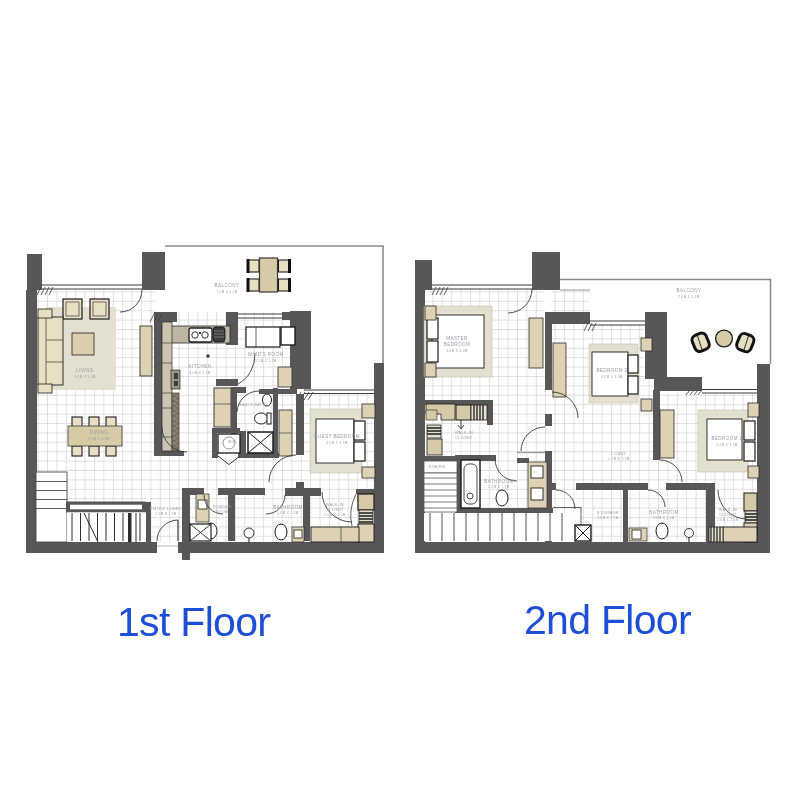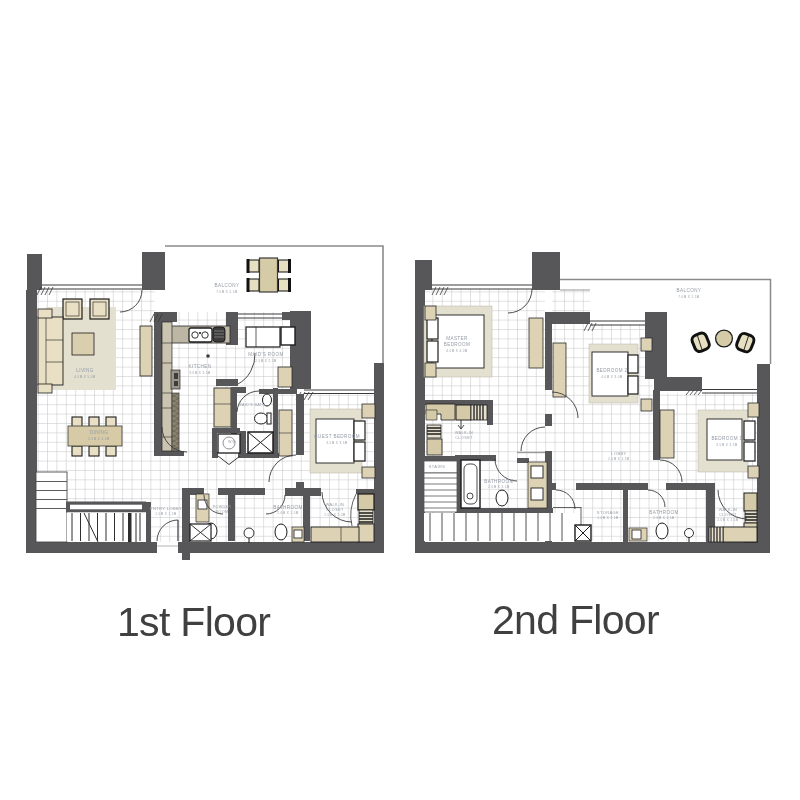--- a/index.html
+++ b/index.html
@@ -1,19 +1,19 @@
 <!DOCTYPE html>
 <html><head>
 <meta charset="utf-8">
 <style>
   html,body{margin:0;padding:0;background:#ffffff;width:800px;height:800px;overflow:hidden;}
   body{font-family:"Liberation Sans", sans-serif;}
-  .cap{position:absolute;font-size:41px;color:#404040;letter-spacing:-0.7px;}
+  .cap{position:absolute;font-size:41px;color:#1d4ed8;letter-spacing:-0.7px;}
   #cap1{left:117px;top:599px;}
-  #cap2{left:492px;top:597px;}
+  #cap2{left:524px;top:597px;}
 </style>
 </head>
 <body>
 <svg width="800" height="800" viewBox="0 0 800 800" style="position:absolute;left:0;top:0;">
 <defs>
 <pattern id="grid" width="9.4" height="9.4" patternUnits="userSpaceOnUse">
   <path d="M 9.4 0 L 0 0 0 9.4" fill="none" stroke="#c2c2c2" stroke-width="1"></path>
 </pattern>
 </defs>
 

